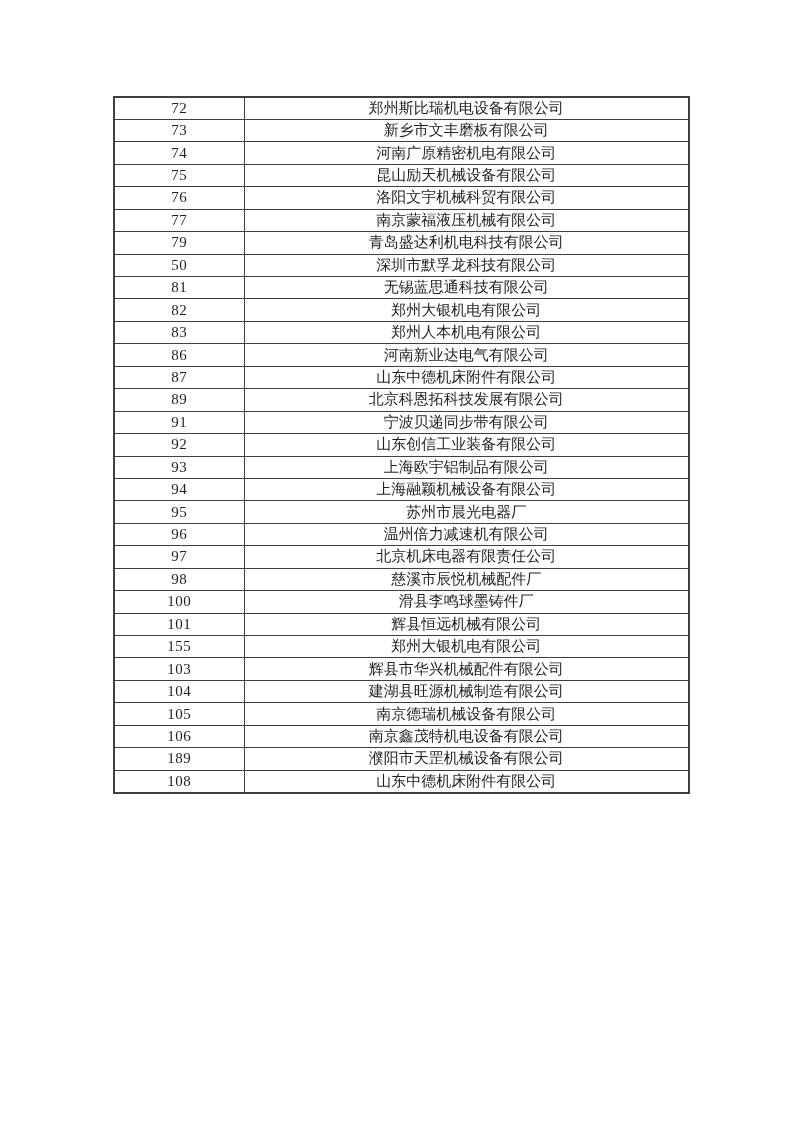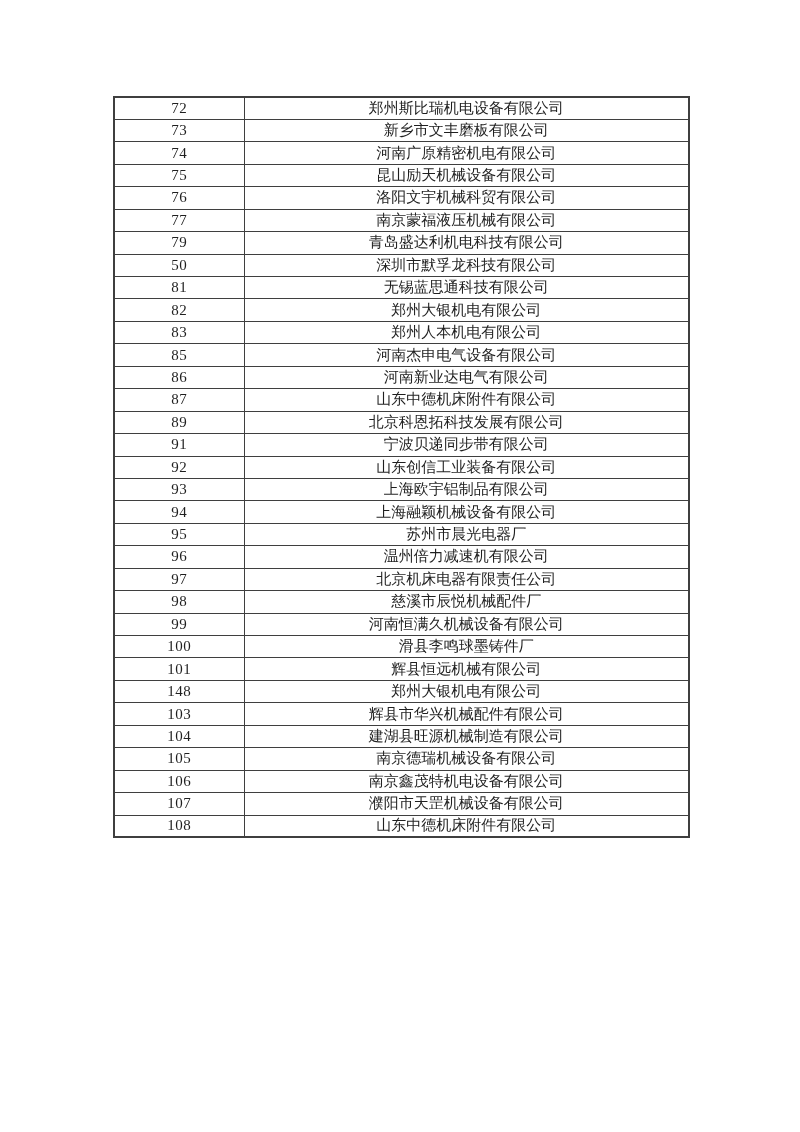--- a/index.html
+++ b/index.html
@@ -85,24 +85,20 @@
         </tr>
         <tr>
           <td class="num-cell">82</td>
           <td>郑州大银机电有限公司</td>
         </tr>
         <tr>
           <td class="num-cell">83</td>
           <td>郑州人本机电有限公司</td>
         </tr>
         <tr>
-          <td class="num-cell">85</td>
-          <td>河南杰申电气设备有限公司</td>
-        </tr>
-        <tr>
           <td class="num-cell">86</td>
           <td>河南新业达电气有限公司</td>
         </tr>
         <tr>
           <td class="num-cell">87</td>
           <td>山东中德机床附件有限公司</td>
         </tr>
         <tr>
           <td class="num-cell">89</td>
           <td>北京科恩拓科技发展有限公司</td>
@@ -133,53 +129,49 @@
         </tr>
         <tr>
           <td class="num-cell">97</td>
           <td>北京机床电器有限责任公司</td>
         </tr>
         <tr>
           <td class="num-cell">98</td>
           <td>慈溪市辰悦机械配件厂</td>
         </tr>
         <tr>
-          <td class="num-cell">99</td>
-          <td>河南恒满久机械设备有限公司</td>
-        </tr>
-        <tr>
           <td class="num-cell">100</td>
           <td>滑县李鸣球墨铸件厂</td>
         </tr>
         <tr>
           <td class="num-cell">101</td>
           <td>辉县恒远机械有限公司</td>
         </tr>
         <tr>
-          <td class="num-cell">148</td>
+          <td class="num-cell">155</td>
           <td>郑州大银机电有限公司</td>
         </tr>
         <tr>
           <td class="num-cell">103</td>
           <td>辉县市华兴机械配件有限公司</td>
         </tr>
         <tr>
           <td class="num-cell">104</td>
           <td>建湖县旺源机械制造有限公司</td>
         </tr>
         <tr>
           <td class="num-cell">105</td>
           <td>南京德瑞机械设备有限公司</td>
         </tr>
         <tr>
           <td class="num-cell">106</td>
           <td>南京鑫茂特机电设备有限公司</td>
         </tr>
         <tr>
-          <td class="num-cell">107</td>
+          <td class="num-cell">189</td>
           <td>濮阳市天罡机械设备有限公司</td>
         </tr>
         <tr>
           <td class="num-cell">108</td>
           <td>山东中德机床附件有限公司</td>
         </tr>
       </tbody>
   </table>
 </div>
 

